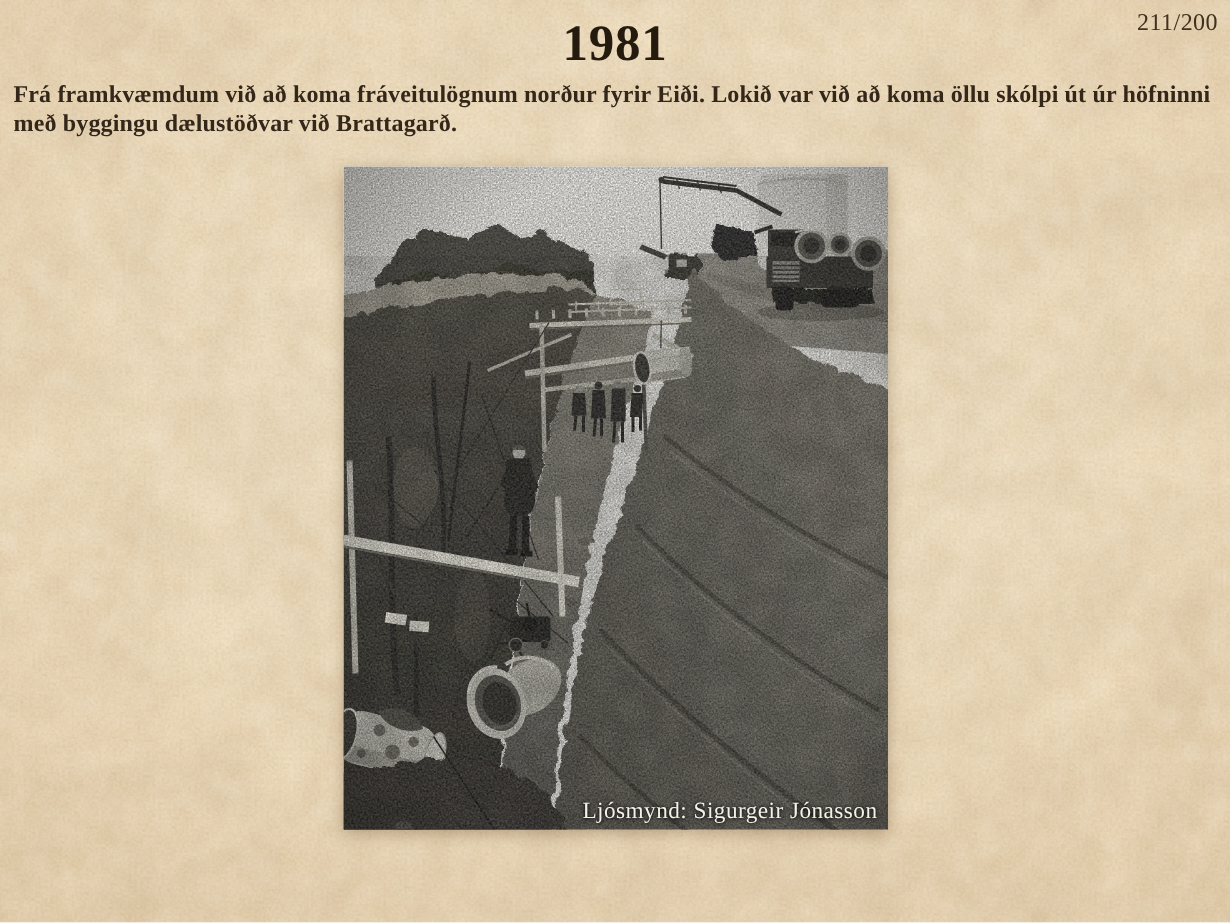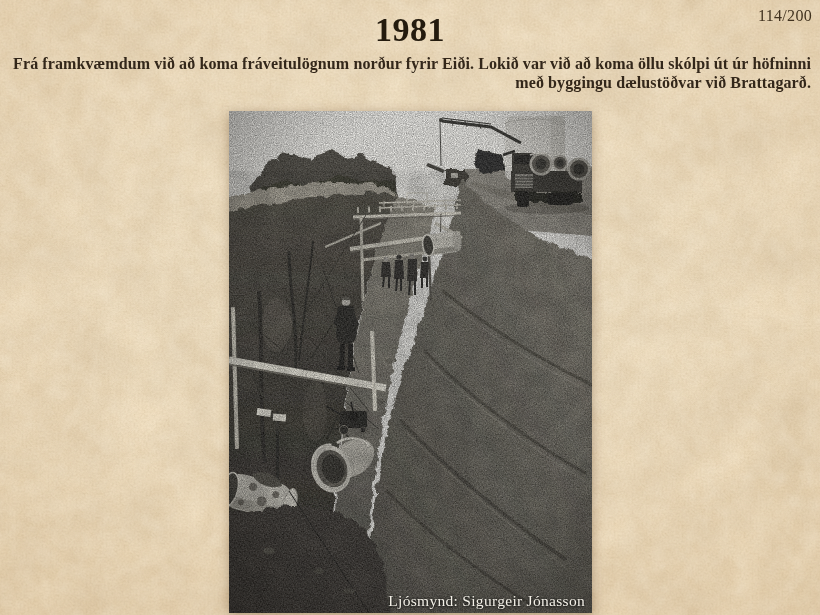--- a/index.html
+++ b/index.html
@@ -15,25 +15,25 @@
   .page-indicator{
     position:absolute;top:7px;right:8px;font-size:16px;color:#41321f;
     letter-spacing:.3px;
   }
   .slide-title{
     position:absolute;top:13px;left:0;right:0;margin:0;text-align:center;
     font-size:34px;font-weight:bold;color:#241b0e;letter-spacing:.5px;line-height:1;
   }
   .slide-description{
     position:absolute;top:54px;left:0;right:0;margin:0 auto;max-width:802px;
-    text-align:right;font-size:16px;font-weight:bold;color:#33271a;
+    text-align:left;font-size:16px;font-weight:bold;color:#33271a;
     line-height:19px;letter-spacing:.1px;
   }
   .photo-figure{
-    position:absolute;left:229px;top:111px;width:363px;height:502px;margin:0;
+    position:absolute;left:229px;top:111px;width:363px;height:442px;margin:0;
     background:#e9e8e4;box-shadow:0 2px 10px rgba(80,52,22,.35);overflow:hidden;
   }
   .photo-figure svg{display:block;}
   .photo-caption{
     position:absolute;right:7px;bottom:3px;font-size:15.5px;color:#f4f1e8;
     letter-spacing:.3px;
     text-shadow:0 1px 3px rgba(0,0,0,.8), 0 0 2px rgba(0,0,0,.55);
     white-space:nowrap;
   }
 </style>
@@ -57,21 +57,21 @@
         <feColorMatrix type="matrix" values="0 0 0 0 1  0 0 0 0 0.97  0 0 0 0 0.88  0.5 0.5 0.5 0 -0.55"></feColorMatrix>
       </filter>
     </defs>
     <rect width="820" height="615" filter="url(#paperBlotch)" opacity="0.28"></rect>
     <rect width="820" height="615" filter="url(#paperFine)" opacity="0.30"></rect>
     <rect width="820" height="615" filter="url(#paperLight)" opacity="0.35"></rect>
   </svg>
 
   <div class="content">
 
-    <div class="page-indicator">114/200</div>
+    <div class="page-indicator">211/200</div>
     <h1 class="slide-title">1981</h1>
     <p class="slide-description">Frá framkvæmdum við að koma fráveitulögnum norður fyrir Eiði. Lokið var við að koma öllu skólpi út úr höfninni með byggingu dælustöðvar við Brattagarð.</p>
 
     <figure class="photo-figure">
       <svg width="363" height="502" viewBox="0 0 363 502">
         <defs>
           <linearGradient id="skyG" x1="0" y1="0" x2="0" y2="1">
             <stop offset="0" stop-color="#f2f1ed"></stop>
               <stop offset="1" stop-color="#e2e1dc"></stop>
           </linearGradient>

